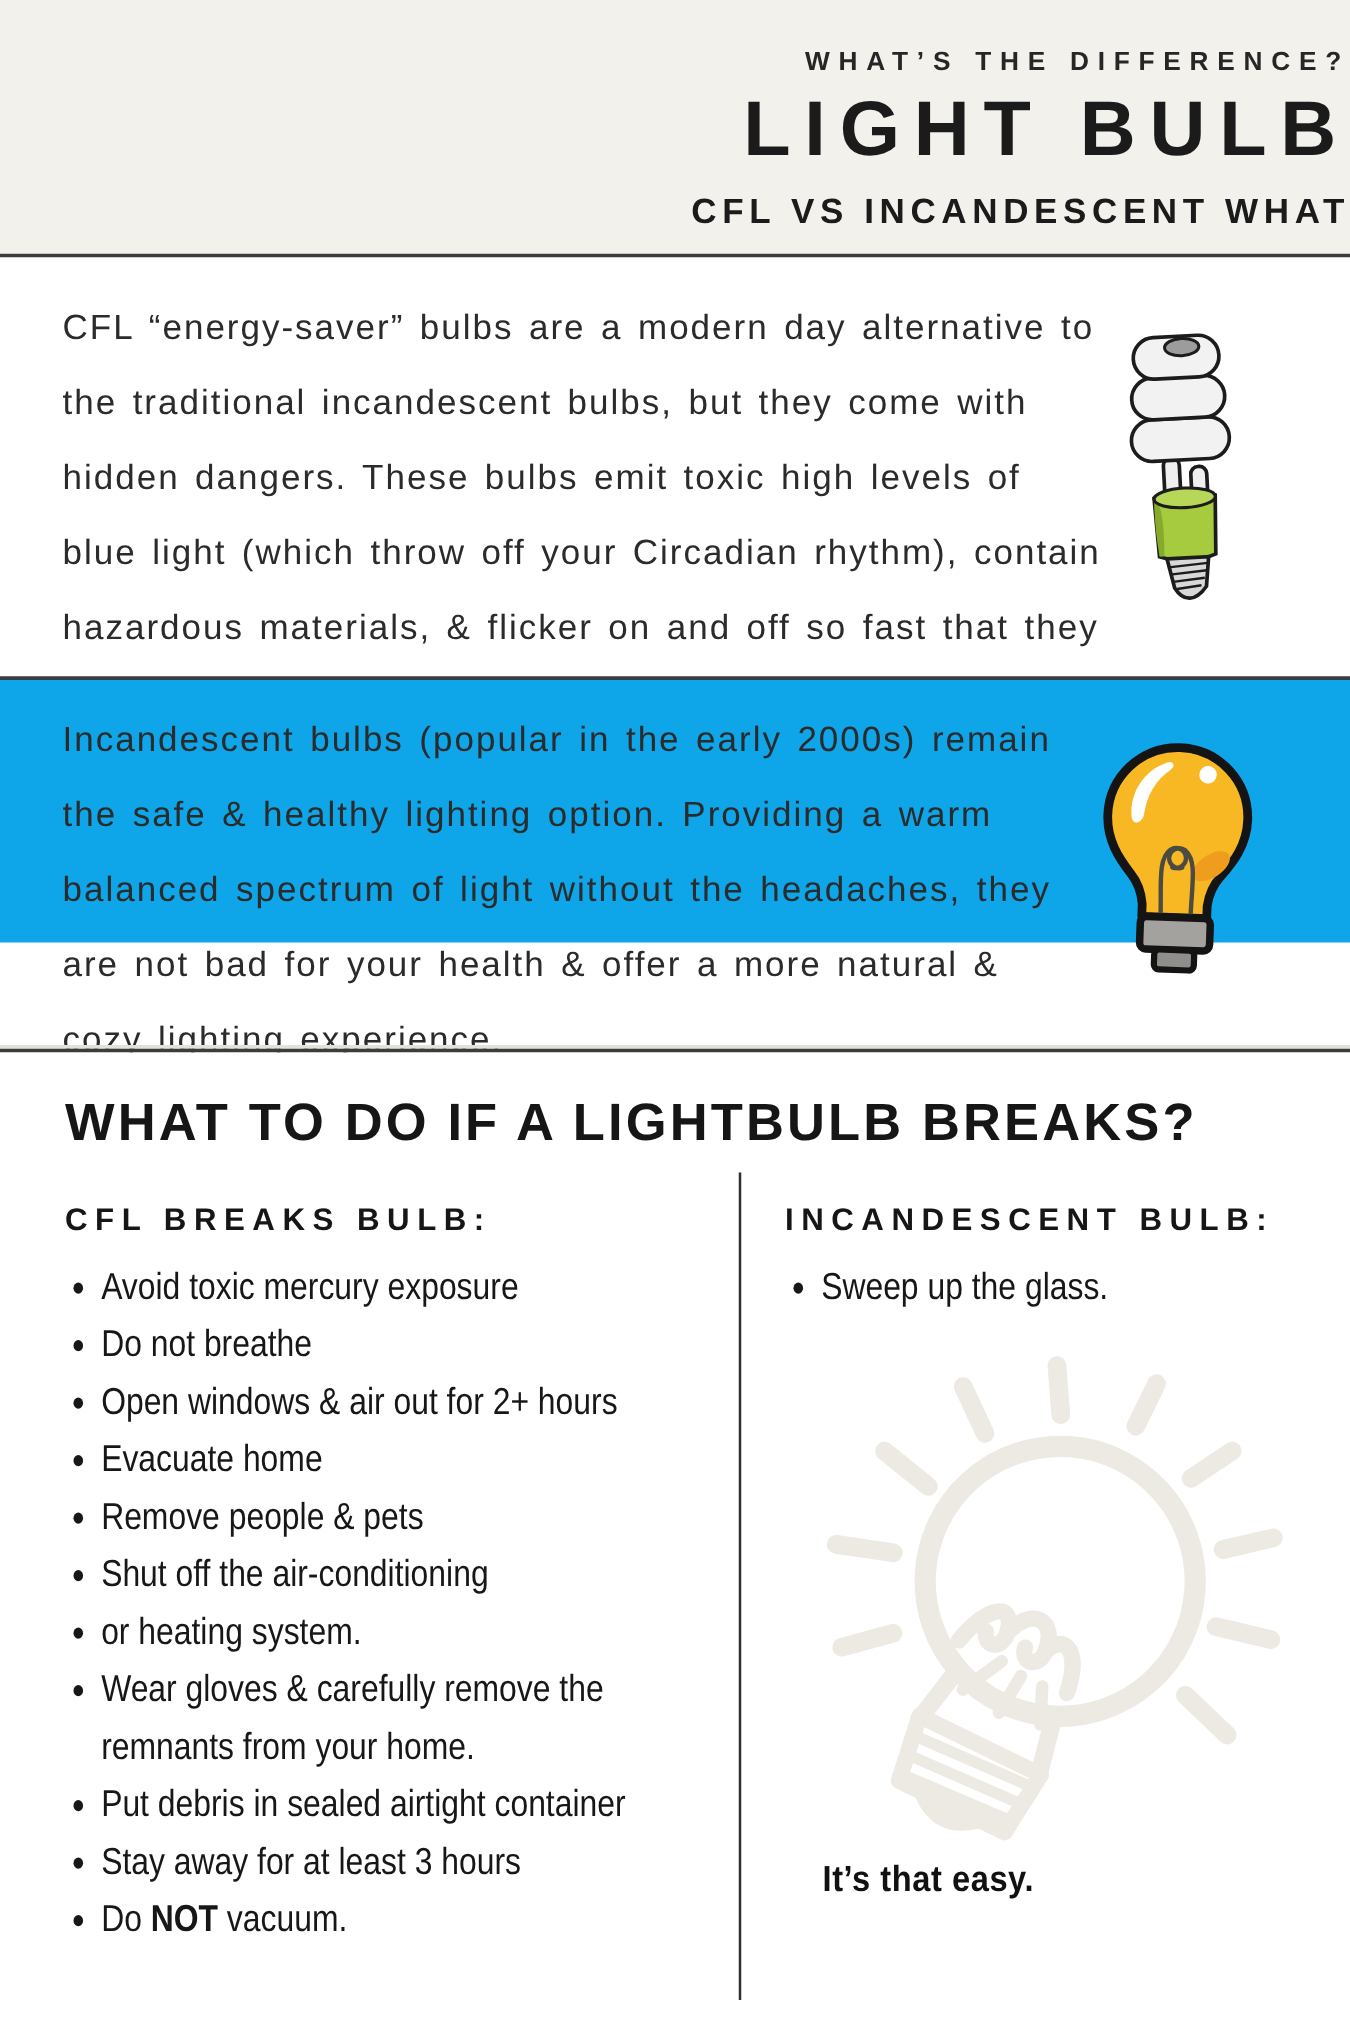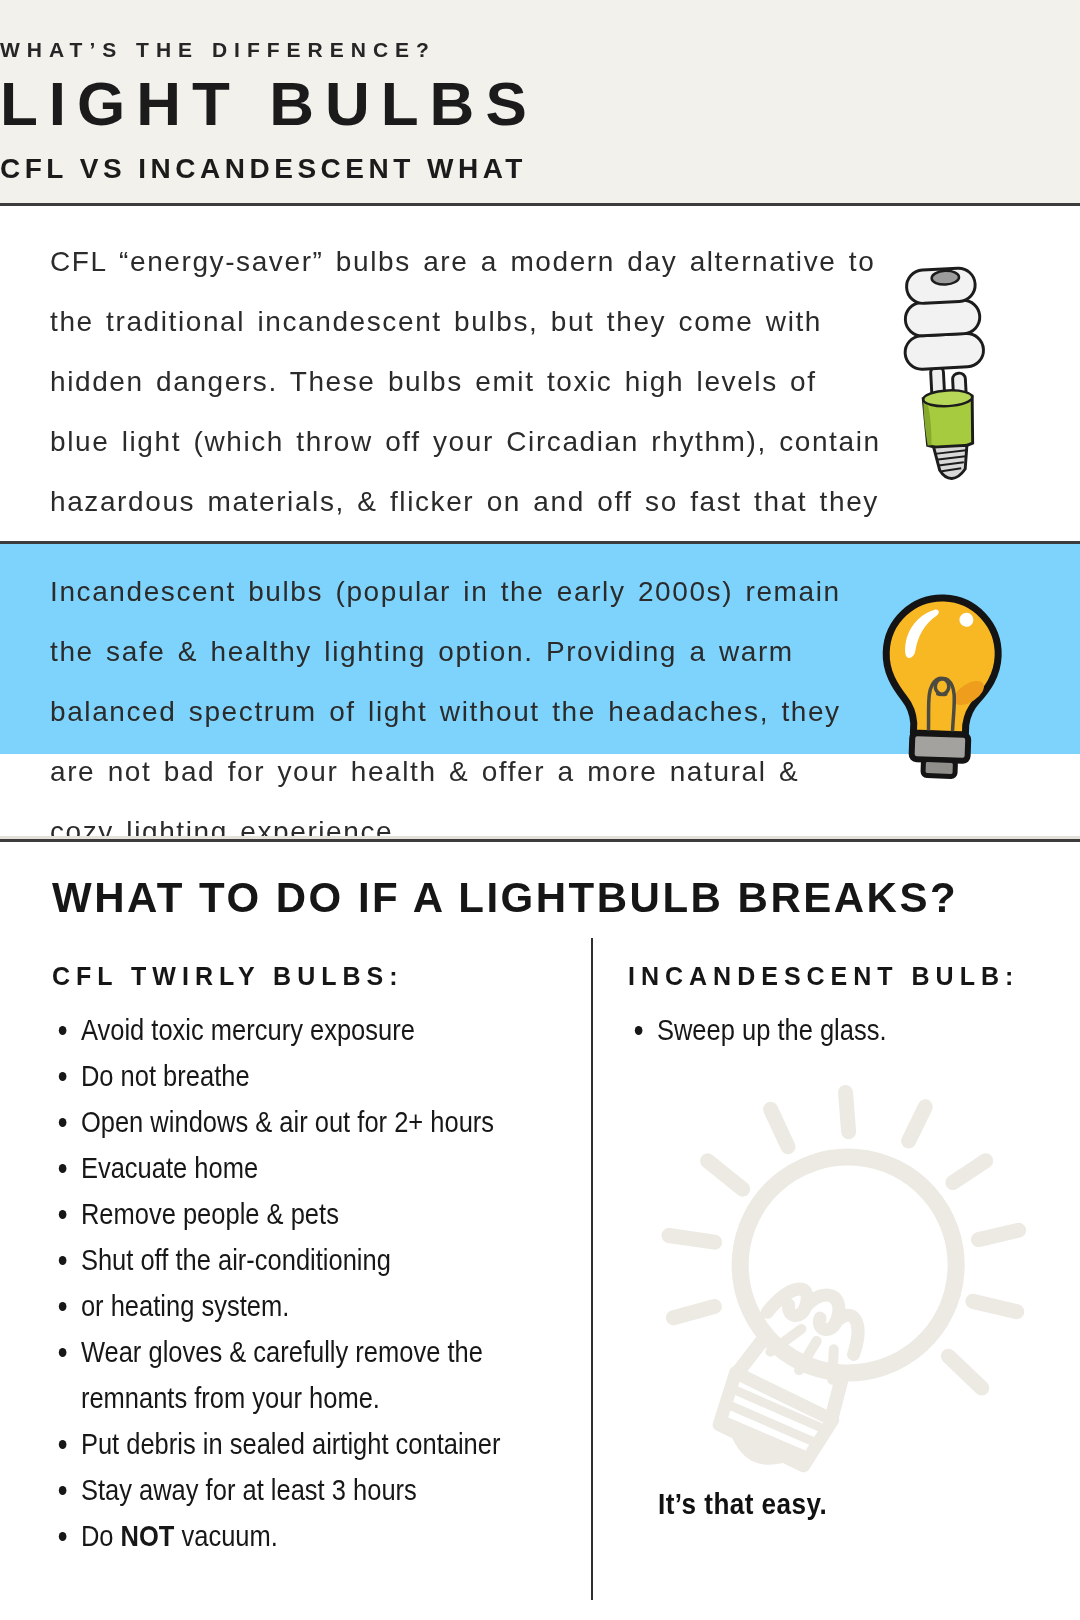--- a/index.html
+++ b/index.html
@@ -4,40 +4,40 @@
 <style>
   * { margin:0; padding:0; box-sizing:border-box; }
   html,body { background:#ffffff; }
   .page {
     position:relative; width:1080px; height:1620px; margin:0 auto;
     background:#ffffff; overflow:hidden;
     font-family:"Liberation Sans", sans-serif; color:#1e1e1e;
   }
   
   .sec { position:absolute; left:0; width:1080px; }
-  .sec-header { top:0; height:203px; background:#F2F1EC; text-align:left; }
+  .sec-header { top:0; height:203px; background:#F2F1EC; text-align:right; }
   .kicker {
     margin-top:38px; font-size:21px; font-weight:700; letter-spacing:7px;
     color:#262626;
   }
   .title {
     margin-top:6px; font-size:62px; font-weight:800; letter-spacing:11px;
     color:#1b1b1b;
   }
   .subtitle {
     margin-top:14px; font-size:28px; font-weight:700; letter-spacing:4.5px;
     color:#1b1b1b;
   }
   .rule { position:absolute; left:0; width:1080px; height:3px; background:#3C3C3C; }
   .rule-1 { top:203px; }
   .rule-2 { top:541px; }
   .rule-3 { top:839px; box-shadow:0 -3px 0 #e3e1da; }
   
   .sec-cfl { top:206px; height:335px; background:#ffffff; }
-  .sec-inc { top:544px; height:210px; background:#7dd3fc; }
+  .sec-inc { top:544px; height:210px; background:#0ea5e9; }
   .para {
     position:absolute; left:50px; font-size:28px; line-height:60px;
     letter-spacing:1.6px; word-spacing:3px; color:#2b2b2b; font-weight:400;
   }
   .para-cfl { top:26px; width:838px; }
   .para-inc { top:18px; width:800px; }
   .cfl-art { position:absolute; left:897px; top:44px; }
   .inc-art { position:absolute; left:876px; top:44px; }
   
   .sec-bottom { top:842px; height:903px; background:#ffffff; }
@@ -68,21 +68,21 @@
   .sketch-art { position:absolute; left:620px; top:230px; overflow:visible; }
   svg { display:block; overflow:visible; }
 </style>
 </head>
 <body>
 
 <div class="page">
 
   <header class="sec sec-header">
     <div class="kicker">WHAT’S THE DIFFERENCE?</div>
-    <h1 class="title">LIGHT BULBS</h1>
+    <h1 class="title">LIGHT BULB</h1>
     <div class="subtitle">CFL VS INCANDESCENT WHAT</div>
   </header>
 
   <div class="rule rule-1"></div>
 
   <section class="sec sec-cfl">
     <p class="para para-cfl">CFL “energy-saver” bulbs are a modern day alternative to the traditional incandescent bulbs, but they come with hidden dangers. These bulbs emit toxic high levels of blue light (which throw off your Circadian rhythm), contain hazardous materials, &amp; flicker on and off so fast that they put people in a trance.</p>
     <svg class="cfl-art" width="98" height="230" viewBox="0 0 100 230">
       <g transform="rotate(-3 50 115)">
         <rect x="34" y="116" width="13" height="46" rx="6" fill="#efefef" stroke="#1c1c1c" stroke-width="3"></rect>
@@ -148,21 +148,21 @@
         <path d="M340,228 L384,242" stroke-width="15"></path>
         <path d="M152,70 L132,36" stroke-width="15"></path>
         <path d="M104,110 L72,84" stroke-width="15"></path>
         <path d="M82,168 L38,158" stroke-width="15"></path>
         <path d="M80,228 L36,242" stroke-width="15"></path>
         <path d="M108,286 L76,314" stroke-width="15"></path>
       </g>
     </svg>
 
     <div class="col col-left">
-      <h3 class="col-heading">CFL TWIRLY BULBS:</h3>
+      <h3 class="col-heading">CFL BREAKS BULB:</h3>
       <ul class="blist">
 
       <li><span><span>Avoid toxic mercury exposure</span></span></li>
           <li><span><span>Do not breathe</span></span></li>
           <li><span><span>Open windows &amp; air out for 2+ hours</span></span></li>
           <li><span><span>Evacuate home</span></span></li>
           <li><span><span>Remove people &amp; pets</span></span></li>
           <li><span><span>Shut off the air-conditioning</span></span></li>
           <li><span><span>or heating system.</span></span></li>
           <li><span><span>Wear gloves &amp; carefully remove the remnants from your home.</span></span></li>

